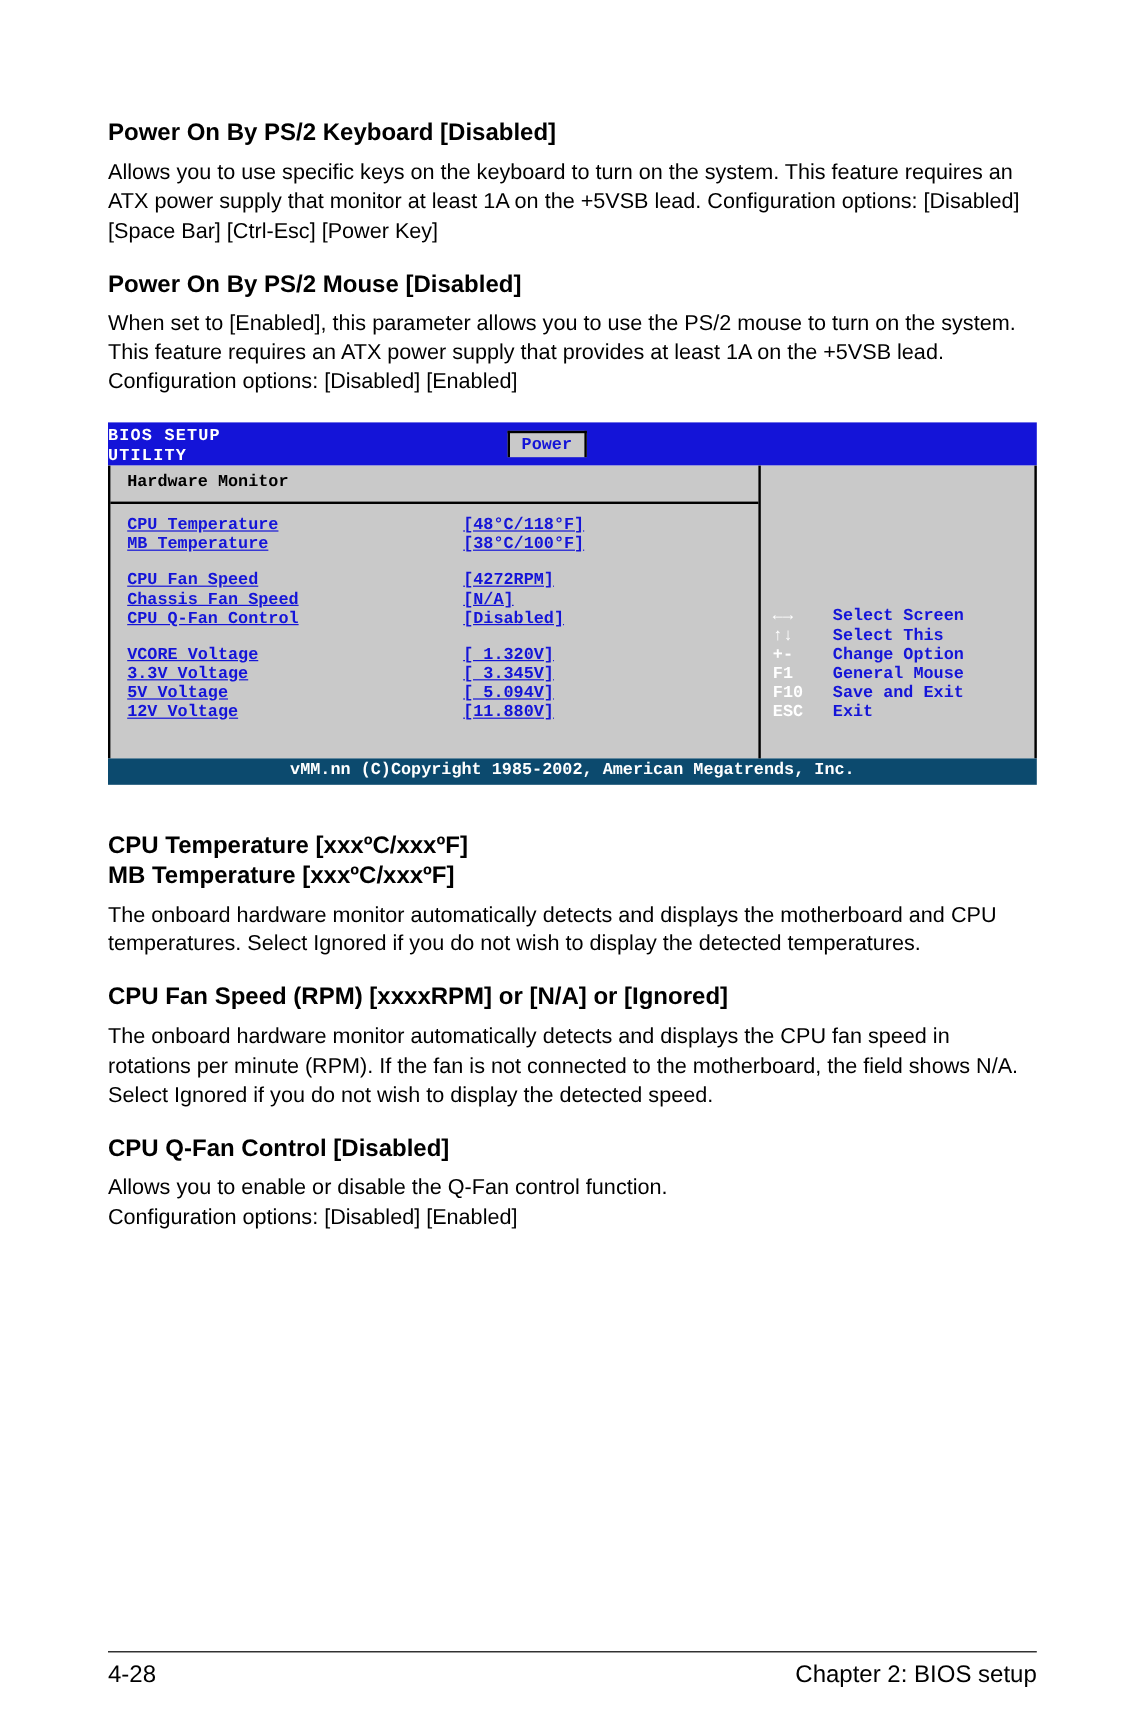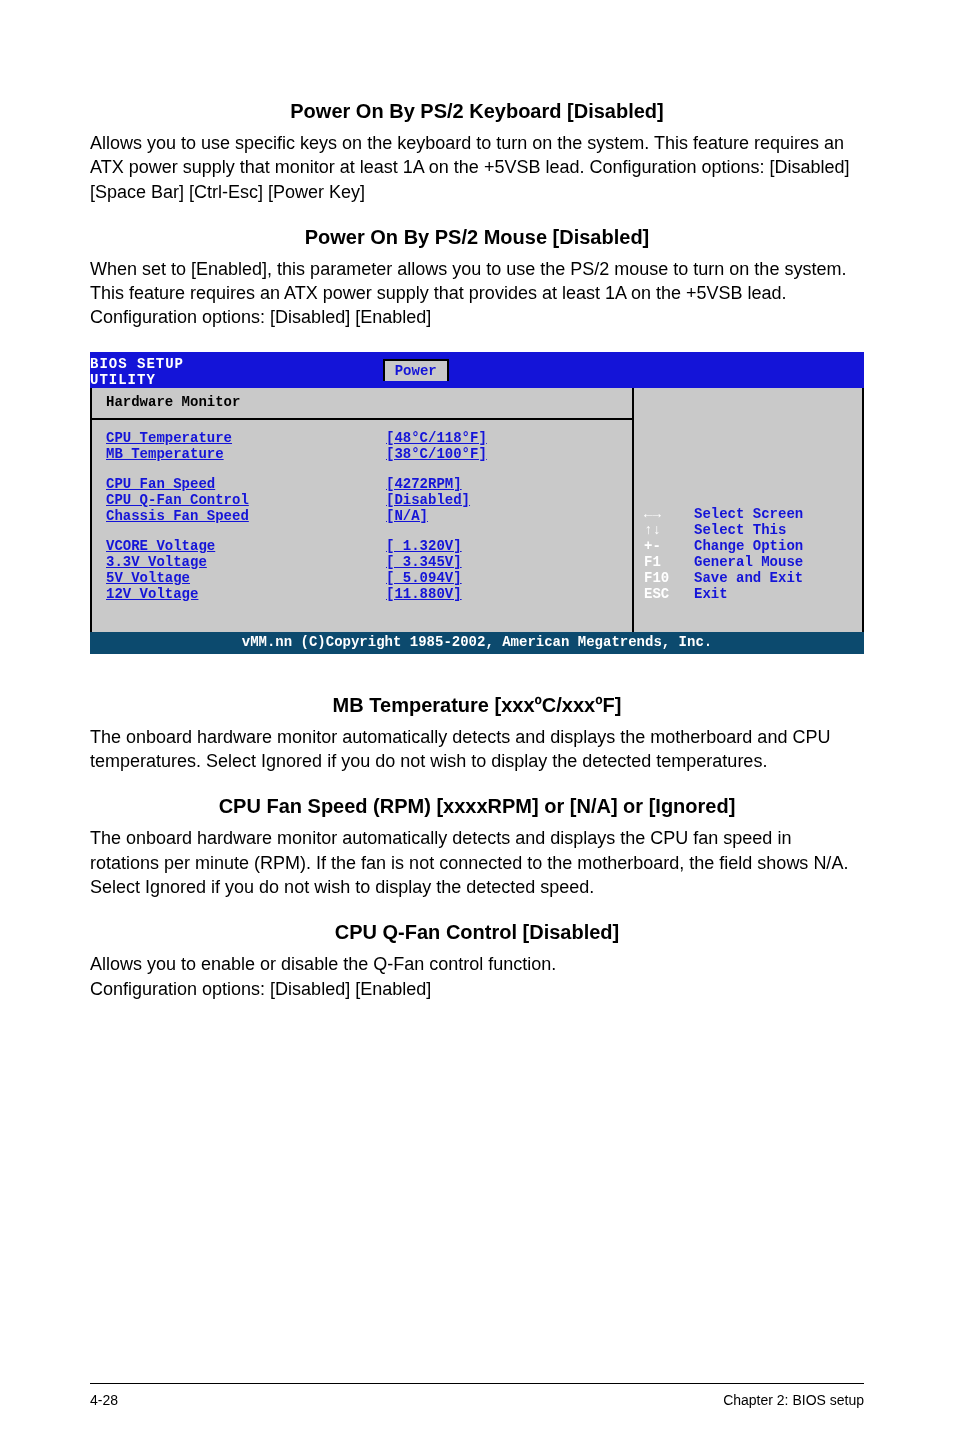--- a/index.html
+++ b/index.html
@@ -5,21 +5,21 @@
   * { box-sizing: border-box; margin: 0; padding: 0; }
   html, body { width: 954px; height: 1438px; background: #fff; }
   body {
     font-family: Arial, Helvetica, sans-serif;
     color: #000;
     padding: 100px 90px 30px 90px;
     display: flex;
     flex-direction: column;
   }
   .content { flex: 1 1 auto; }
-  h2.sub { font-size: 20px; font-weight: bold; margin-bottom: 8px; text-align: center; }
+  h2.sub { font-size: 20px; font-weight: bold; margin-bottom: 8px; }
   p.body { font-size: 18px; line-height: 1.35; margin-bottom: 22px; }
   h1.section { font-size: 24px; font-weight: bold; margin: 16px 0 18px 0; }
   h1.section .num { display: inline-block; margin-right: 34px; }
   .bios {
     width: 100%;
     font-family: "Courier New", monospace;
     font-size: 14px;
     margin-bottom: 40px;
   }
   .bios-header {
@@ -31,20 +31,21 @@
   }
   .bios-title { font-weight: bold; padding-top: 4px; letter-spacing: 1px; }
   .bios-tabrow { width: 100%; display: flex; padding: 0 0 0 160px; }
   .bios-tab {
     background: #c9c9c9;
     color: #1414d8;
     border: 2px solid #000;
     border-bottom: none;
     padding: 2px 10px;
     font-weight: bold;
+    margin-left: 40px;
   }
   .bios-body {
     display: flex;
     background: #c9c9c9;
     border-left: 2px solid #000;
     border-right: 2px solid #000;
   }
   .bios-left {
     flex: 1 1 auto;
     padding: 6px 14px 30px 14px;
@@ -74,21 +75,21 @@
     color: #fff;
     text-align: center;
     padding: 2px 0 4px 0;
     font-weight: bold;
   }
   .page-footer {
     border-top: 1px solid #000;
     padding-top: 8px;
     display: flex;
     justify-content: space-between;
-    font-size: 14px;
+    font-size: 20px;
   }
 </style>
 </head>
 <body>
 
 <div class="content">
 
   <h2 class="sub">Power On By PS/2 Keyboard [Disabled]</h2>
   <p class="body">Allows you to use specific keys on the keyboard to turn on the system. This feature requires an ATX power supply that monitor at least 1A on the +5VSB lead. Configuration options: [Disabled] [Space Bar] [Ctrl-Esc] [Power Key]</p>
 
@@ -119,26 +120,26 @@
               </tr>
           <tr>
                 <td class="grp"></td>
                 <td></td>
               </tr>
           <tr>
                 <td class="lbl">CPU Fan Speed</td>
                 <td>[4272RPM]</td>
               </tr>
           <tr>
+                <td class="lbl">Chassis Fan Speed</td>
+                <td>[N/A]</td>
+              </tr>
+          <tr>
                 <td class="lbl">CPU Q-Fan Control</td>
                 <td>[Disabled]</td>
-              </tr>
-          <tr>
-                <td class="lbl">Chassis Fan Speed</td>
-                <td>[N/A]</td>
               </tr>
           <tr>
                 <td class="grp"></td>
                 <td></td>
               </tr>
           <tr>
                 <td class="lbl">VCORE Voltage</td>
                 <td>[ 1.320V]</td>
               </tr>
           <tr>
@@ -180,20 +181,21 @@
         <div class="help-row">
             <span class="hk">ESC</span>
             <span>Exit</span>
           </div>
         <div style="height:20px"></div>
       </div>
     </div>
     <div class="bios-footer">vMM.nn (C)Copyright 1985-2002, American Megatrends, Inc.</div>
   </div>
 
+  <h2 class="sub" style="margin-bottom:2px">CPU Temperature [xxxºC/xxxºF]</h2>
   <h2 class="sub">MB Temperature [xxxºC/xxxºF]</h2>
   <p class="body">The onboard hardware monitor automatically detects and displays the motherboard and CPU temperatures. Select Ignored if you do not wish to display the detected temperatures.</p>
 
   <h2 class="sub">CPU Fan Speed (RPM) [xxxxRPM] or [N/A] or [Ignored]</h2>
   <p class="body">The onboard hardware monitor automatically detects and displays the CPU fan speed in rotations per minute (RPM). If the fan is not connected to the motherboard, the field shows N/A. Select Ignored if you do not wish to display the detected speed.</p>
 
   <h2 class="sub">CPU Q-Fan Control [Disabled]</h2>
   <p class="body" style="margin-bottom:12px">
     <span>Allows you to enable or disable the Q-Fan control function.</span><br>
     <span>Configuration options: [Disabled] [Enabled]</span>

